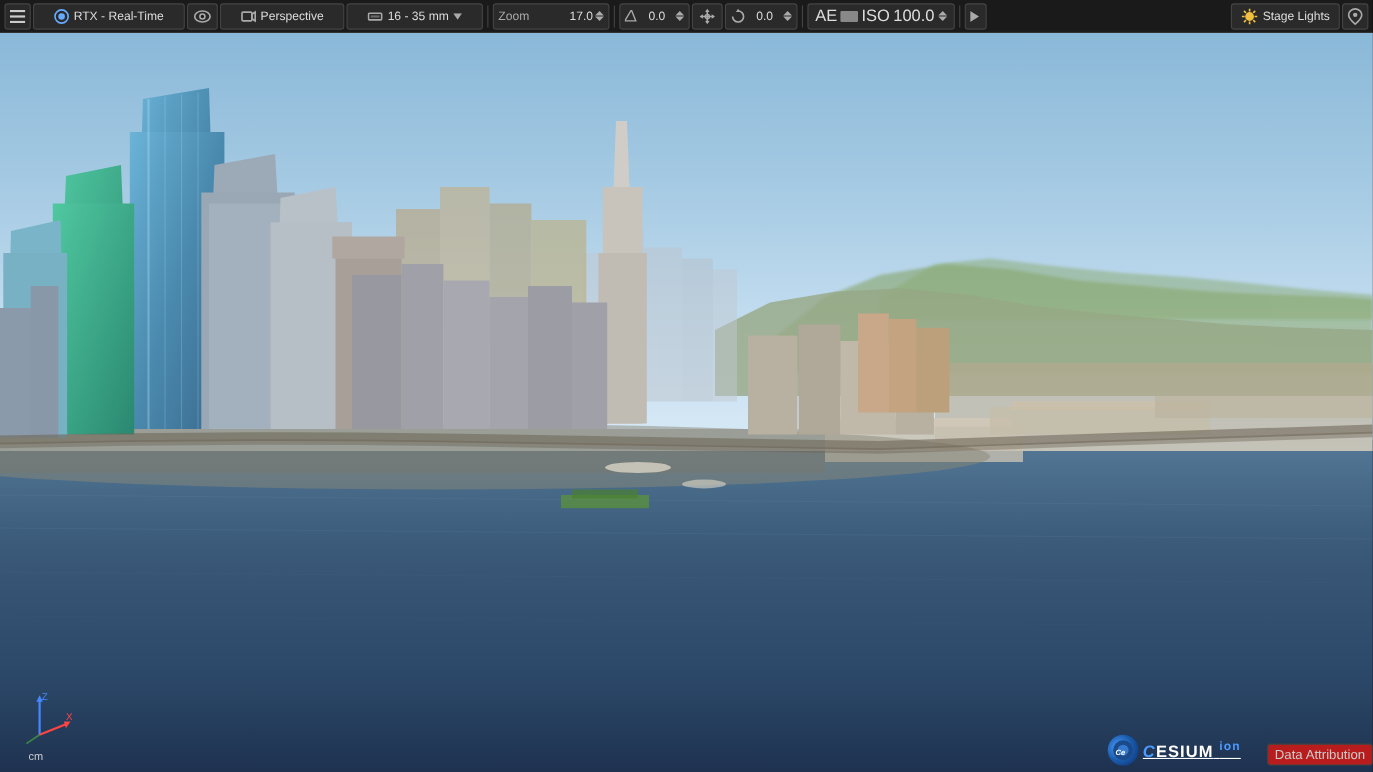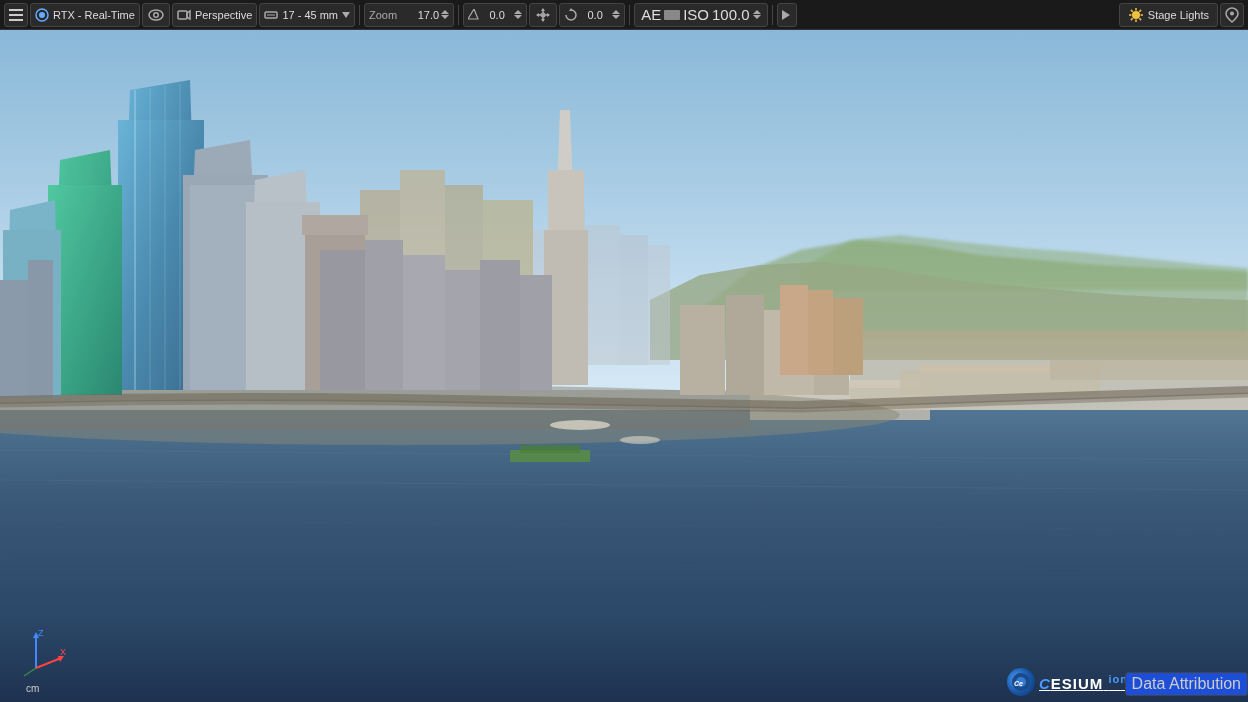--- a/index.html
+++ b/index.html
@@ -24,21 +24,21 @@
       gap: 2px;
       padding: 0 4px;
       z-index: 10;
       border-bottom: 1px solid #333;
     }
 
     .tb-btn {
       display: flex;
       align-items: center;
       gap: 4px;
-      padding: 2px 4px;
+      padding: 2px 18px;
       height: 24px;
       background: #2a2a2a;
       border: 1px solid #444;
       border-radius: 3px;
       color: #ddd;
       cursor: pointer;
       white-space: nowrap;
       font-size: 11px;
     }
 
@@ -206,25 +206,25 @@
       align-items: center;
       justify-content: center;
       font-size: 8px;
       font-style: italic;
     }
 
     .data-attribution-btn {
       position: absolute;
       bottom: 6px;
       right: 0;
-      background: #1d4ed8;
+      background: #b91c1c;
       border: 1px solid #444;
       border-radius: 3px;
       padding: 2px 6px;
-      font-size: 16px;
+      font-size: 12px;
       color: #ccc;
       cursor: pointer;
     }
 
     
     .stage-lights-btn {
       display: flex;
       align-items: center;
       gap: 4px;
       padding: 2px 8px;
@@ -319,30 +319,30 @@
       <polygon points="10,5 13,3 13,11 10,9" fill="none" stroke="#aaa" stroke-width="1.5"></polygon>
     </svg>
     <span>Perspective</span>
   </div>
 
   <div class="tb-btn">
     <svg width="14" height="14" viewBox="0 0 14 14">
       <rect x="1" y="4" width="12" height="6" rx="1" fill="none" stroke="#aaa" stroke-width="1.5"></rect>
       <rect x="3" y="6" width="8" height="2" fill="#aaa" opacity="0.5"></rect>
     </svg>
-    <span>17 - 45 mm</span>
+    <span>16 - 35 mm</span>
     <svg width="8" height="6" viewBox="0 0 8 6">
       <polygon points="0,0 8,0 4,6" fill="#aaa"></polygon>
     </svg>
   </div>
 
   <div class="tb-separator"></div>
 
   <div class="tb-input-group">
-    <span style="color:#aaa;font-size:11px;margin-right:4px;">Zoom</span>
+    <span style="color:#aaa;font-size:11px;margin-right:20px;">Zoom</span>
     <input type="text" value="17.0" style="width: 36px;">
     <div class="tb-spinner">
       <span class="up"></span>
       <span class="down"></span>
     </div>
   </div>
 
   <div class="tb-separator"></div>
 
   <div class="transform-group">

